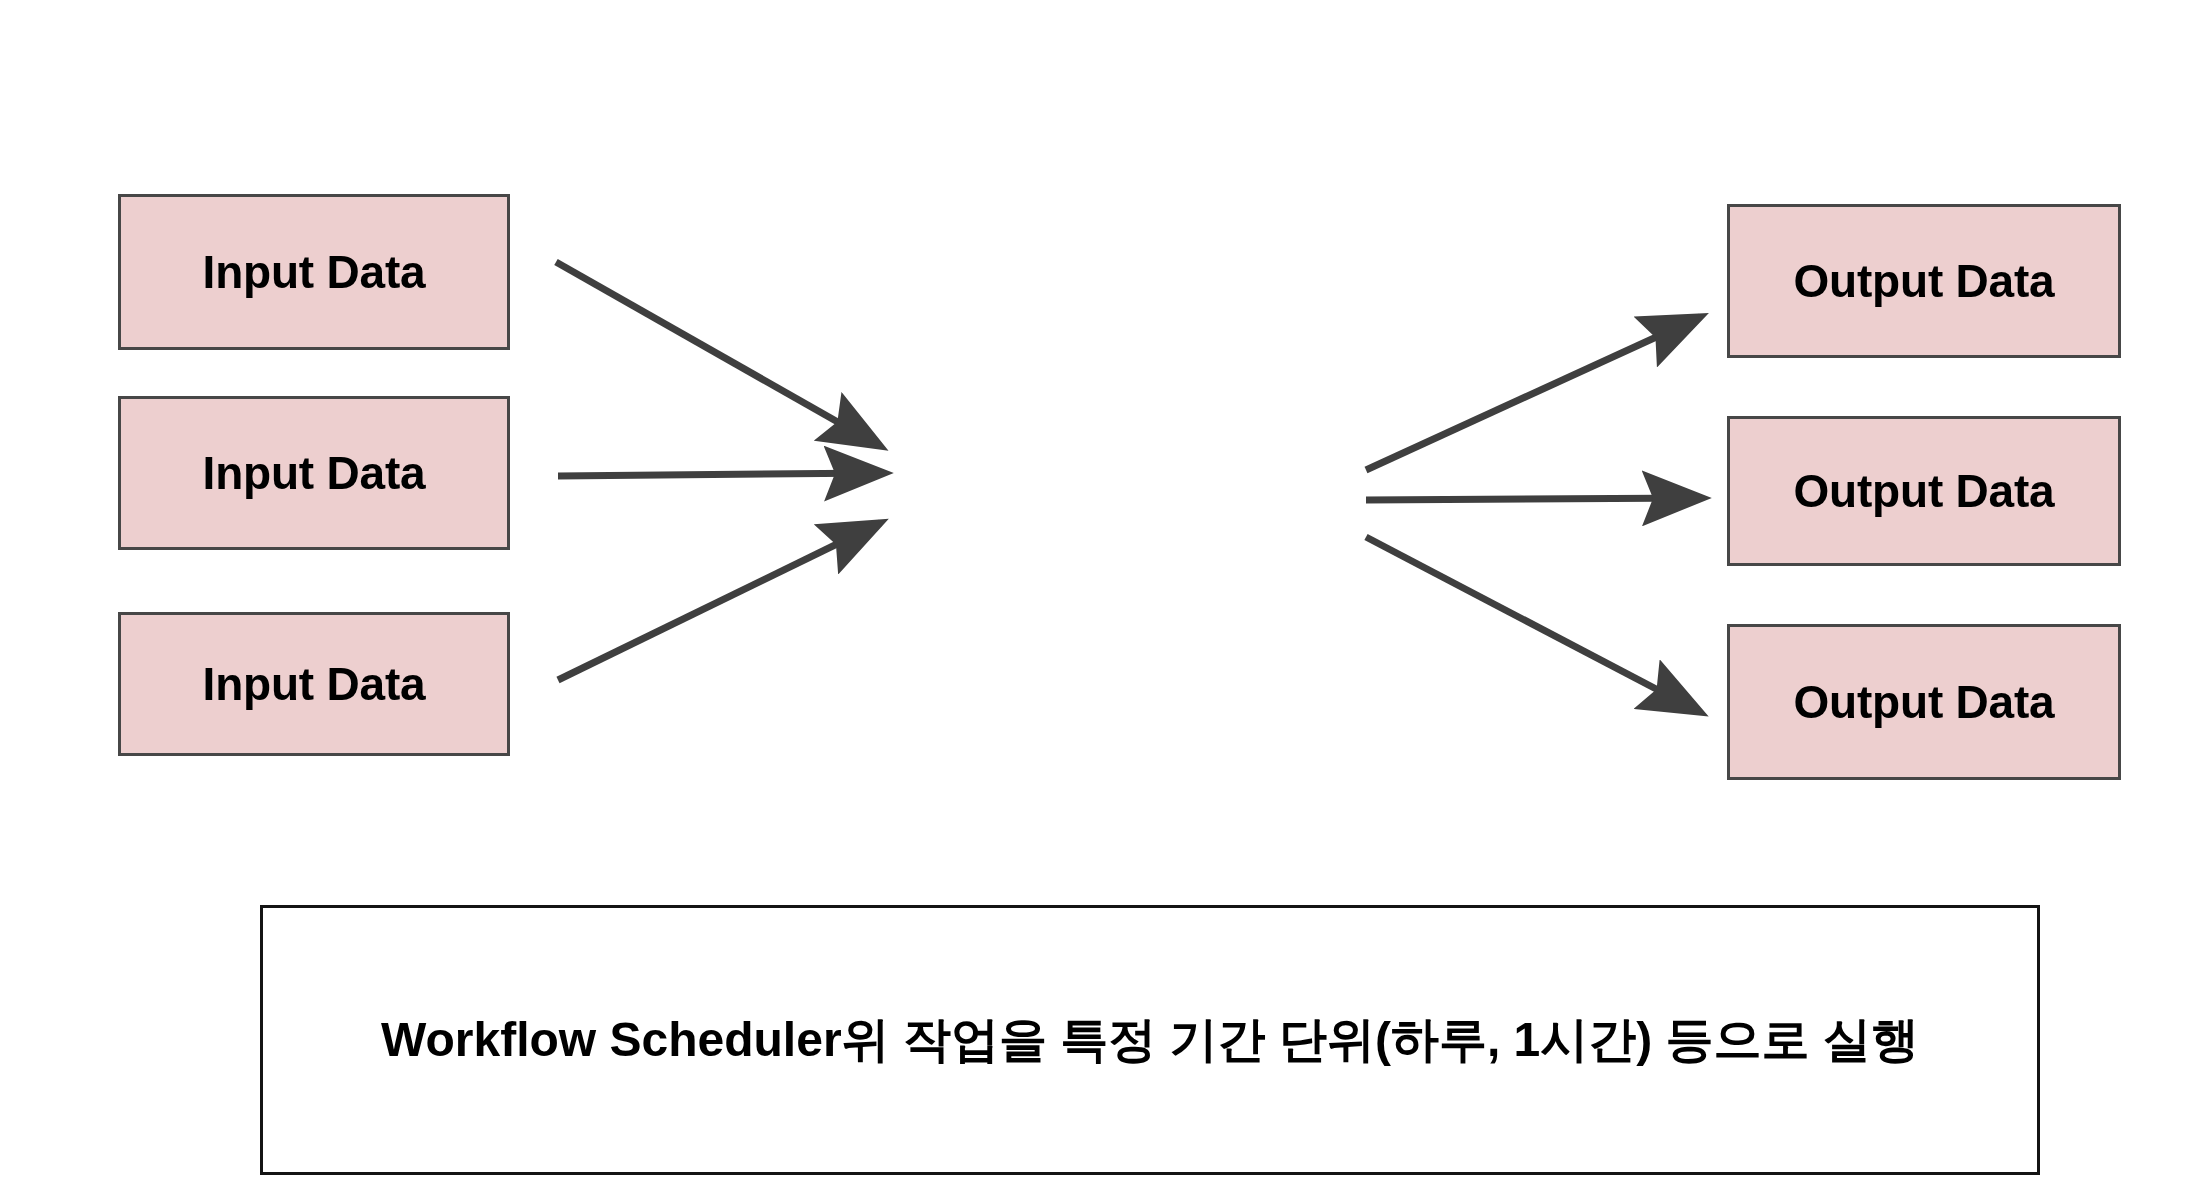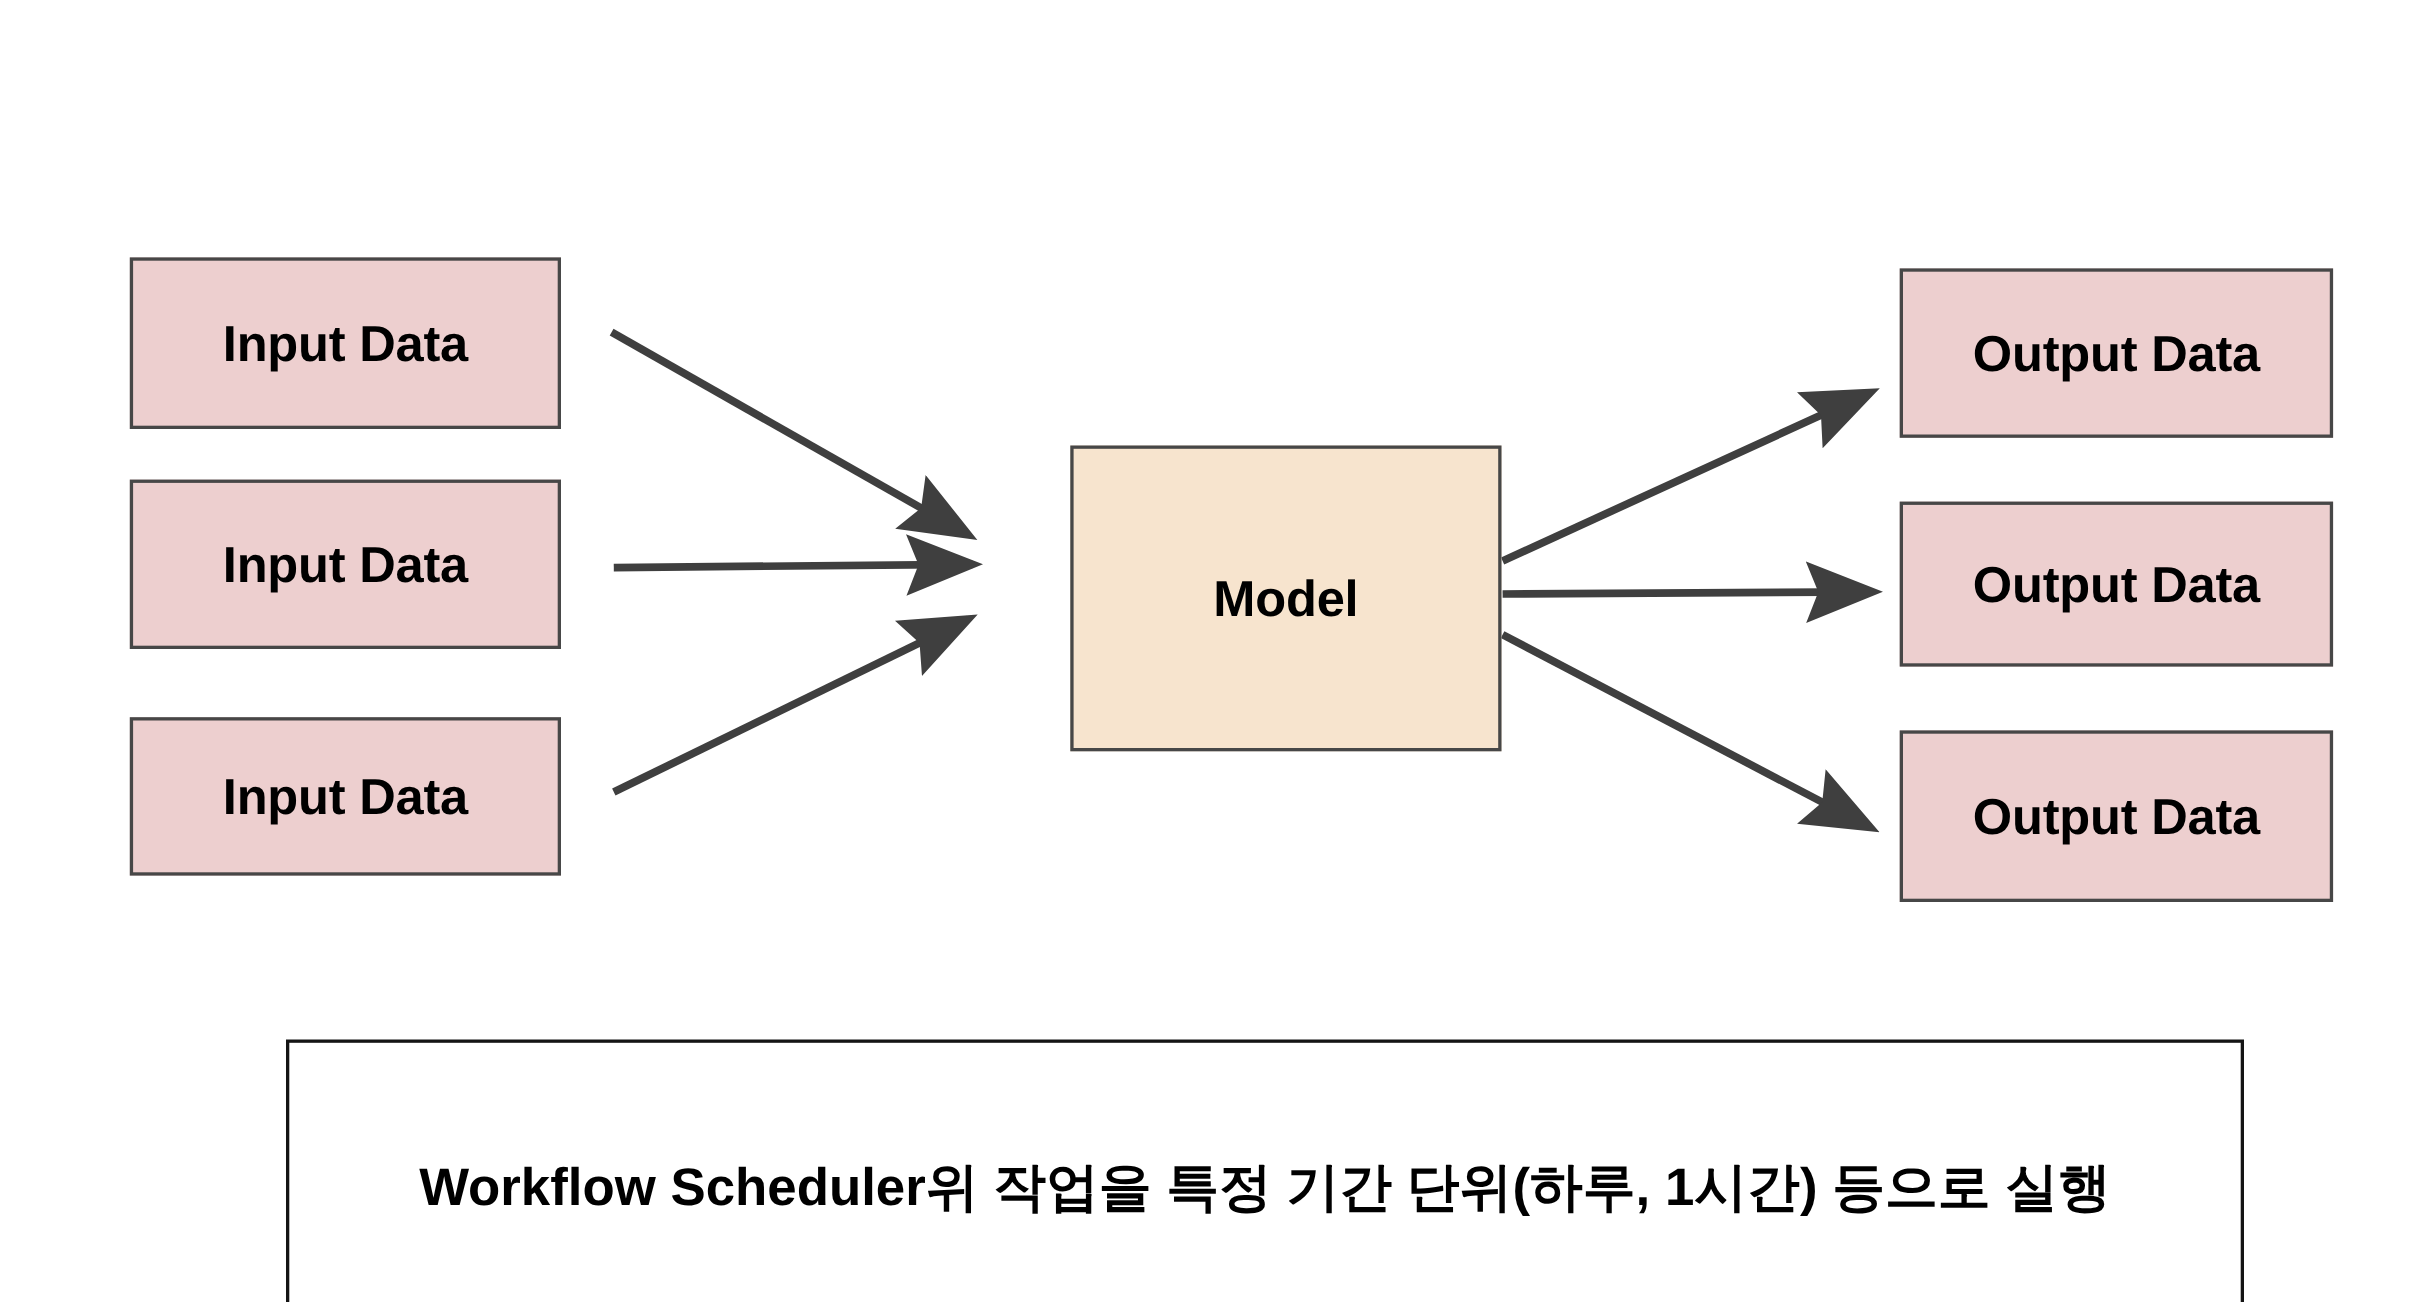--- a/index.html
+++ b/index.html
@@ -13,21 +13,20 @@
     position: relative;
     font-family: "Liberation Sans", "DejaVu Sans", sans-serif;
     overflow: hidden;
   }
   #canvas {
     position: absolute;
     left: 0;
     top: 0;
     width: 2202px;
     height: 1068px;
-    margin-top: 40px;
   }
   .node {
     position: absolute;
     box-sizing: border-box;
     display: flex;
     align-items: center;
     justify-content: center;
     border: 3px solid #474747;
     font-weight: bold;
     color: #000000;
@@ -115,23 +114,20 @@
   <div class="node node-input" id="in-1">
     <span>Input Data</span>
   </div>
   <div class="node node-input" id="in-2">
     <span>Input Data</span>
   </div>
   <div class="node node-input" id="in-3">
     <span>Input Data</span>
   </div>
 
-  <div class="node node-model" id="model">
-    <span>Model</span>
-  </div>
 
   <div class="node node-output" id="out-1">
     <span>Output Data</span>
   </div>
   <div class="node node-output" id="out-2">
     <span>Output Data</span>
   </div>
   <div class="node node-output" id="out-3">
     <span>Output Data</span>
   </div>

